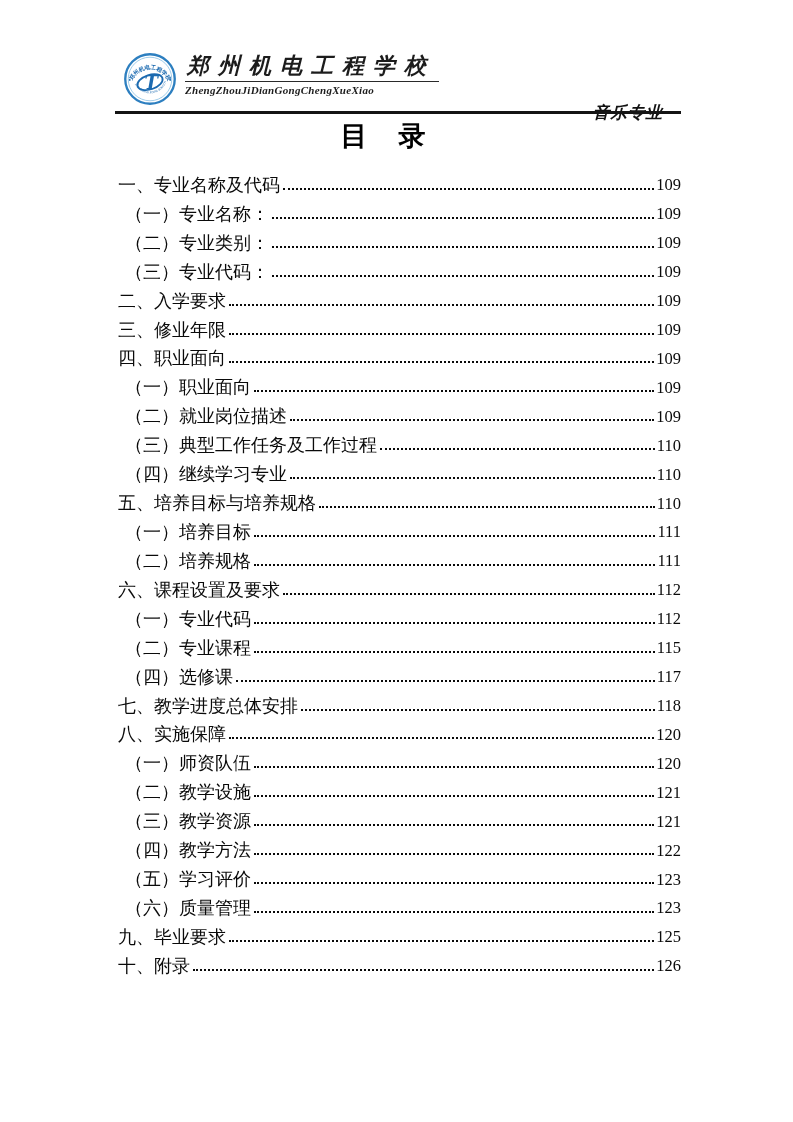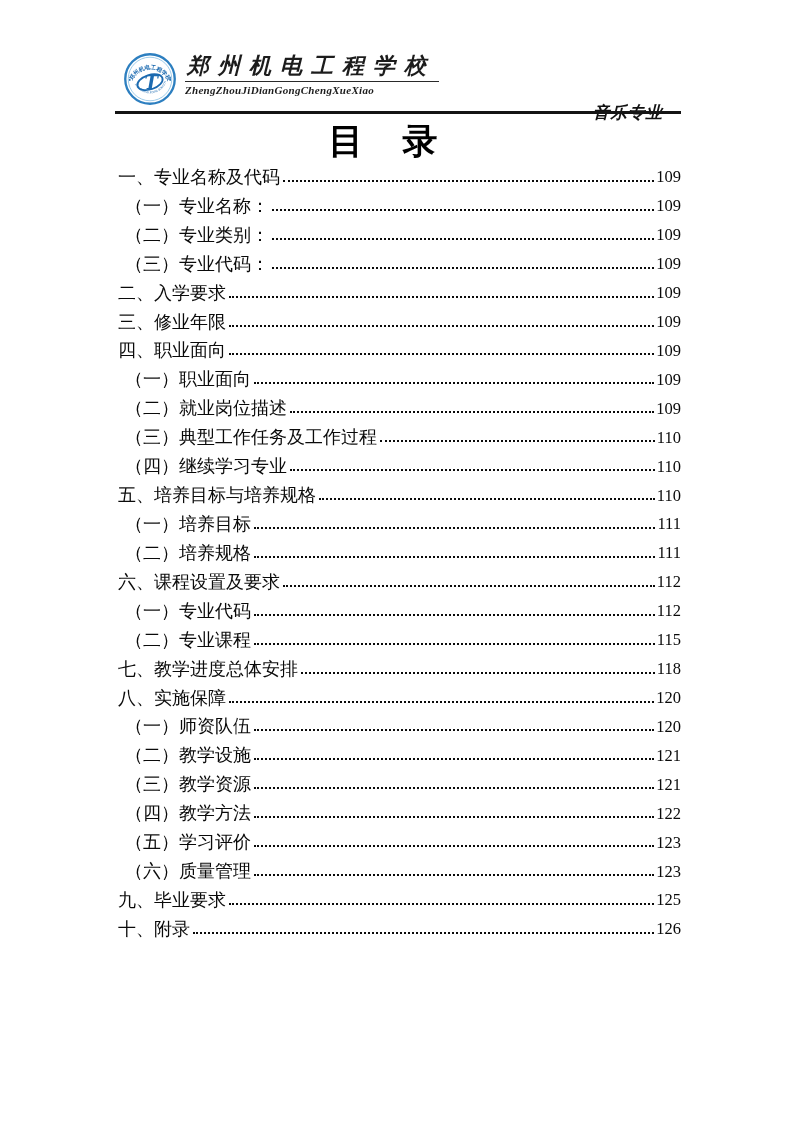--- a/index.html
+++ b/index.html
@@ -72,30 +72,30 @@
     background: #141414;
   }
 
   
   .page-title {
     position: absolute;
     top: 118px;
     left: 0;
     width: 768px;
     text-align: center;
-    font-size: 35px;
+    font-size: 27px;
     font-weight: bold;
     letter-spacing: 2px;
     color: #000;
   }
 
   
   .toc-list {
     position: absolute;
-    top: 161px;
+    top: 169px;
     left: 118px;
     width: 563px;
   }
   .toc-row {
     display: flex;
     align-items: flex-end;
     height: 28.93px;
     font-size: 18px;
     line-height: 1;
   }
@@ -235,20 +235,25 @@
       <div class="toc-row sub">
         <span class="toc-label">（一）专业代码</span>
         <span class="toc-leader"></span>
         <span class="toc-page">112</span>
       </div>
       <div class="toc-row sub">
         <span class="toc-label">（二）专业课程</span>
         <span class="toc-leader"></span>
         <span class="toc-page">115</span>
       </div>
+      <div class="toc-row sub">
+        <span class="toc-label">（四）选修课</span>
+        <span class="toc-leader"></span>
+        <span class="toc-page">117</span>
+      </div>
       <div class="toc-row">
         <span class="toc-label">七、教学进度总体安排</span>
         <span class="toc-leader"></span>
         <span class="toc-page">118</span>
       </div>
       <div class="toc-row">
         <span class="toc-label">八、实施保障</span>
         <span class="toc-leader"></span>
         <span class="toc-page">120</span>
       </div>

